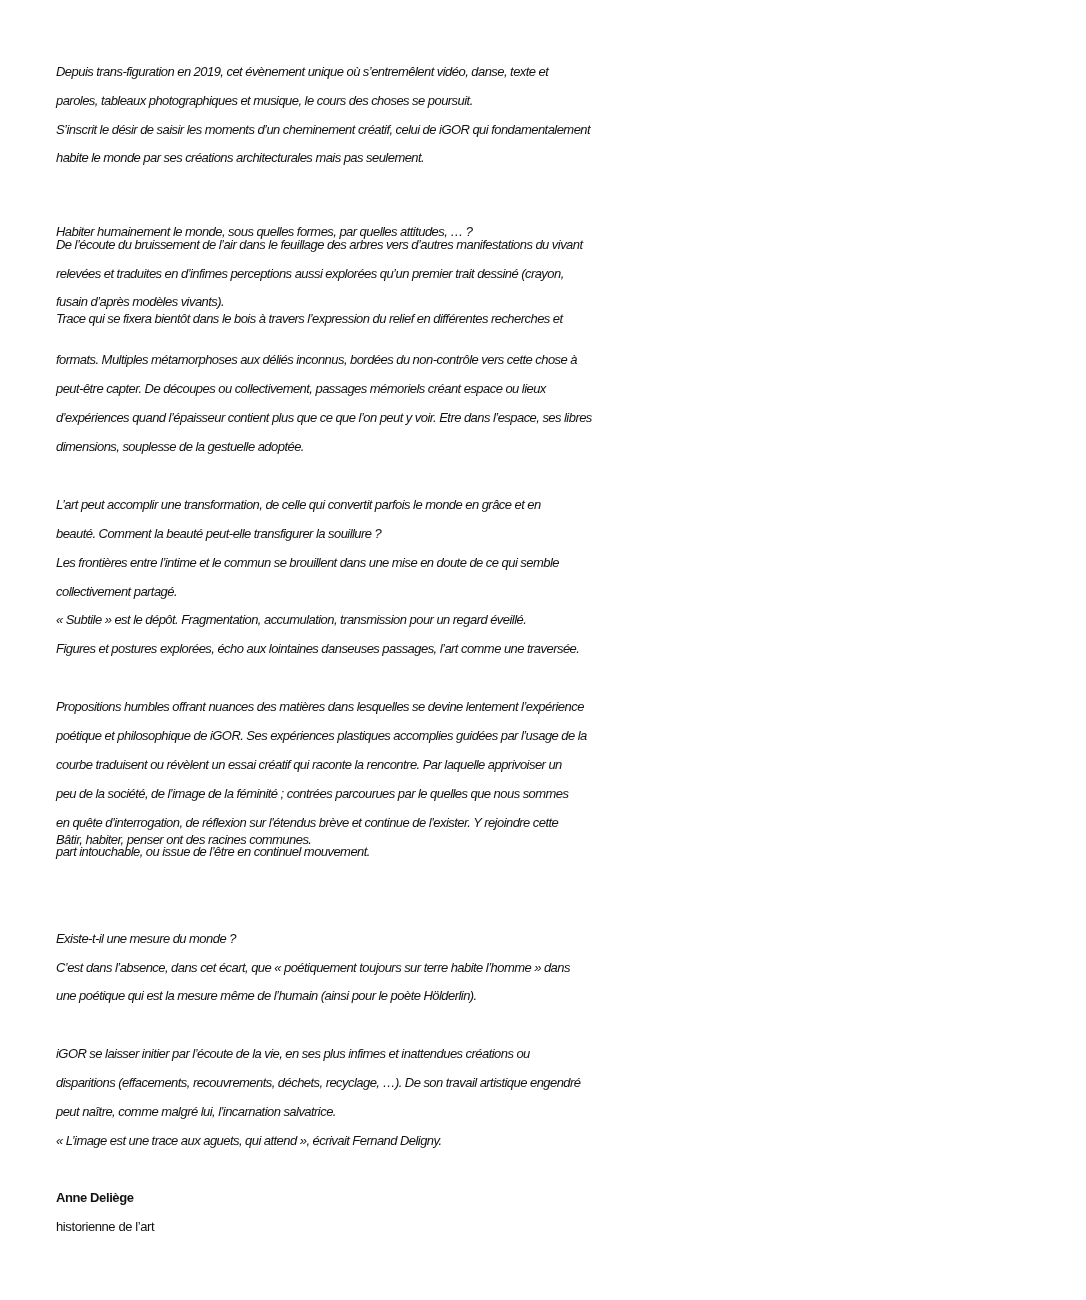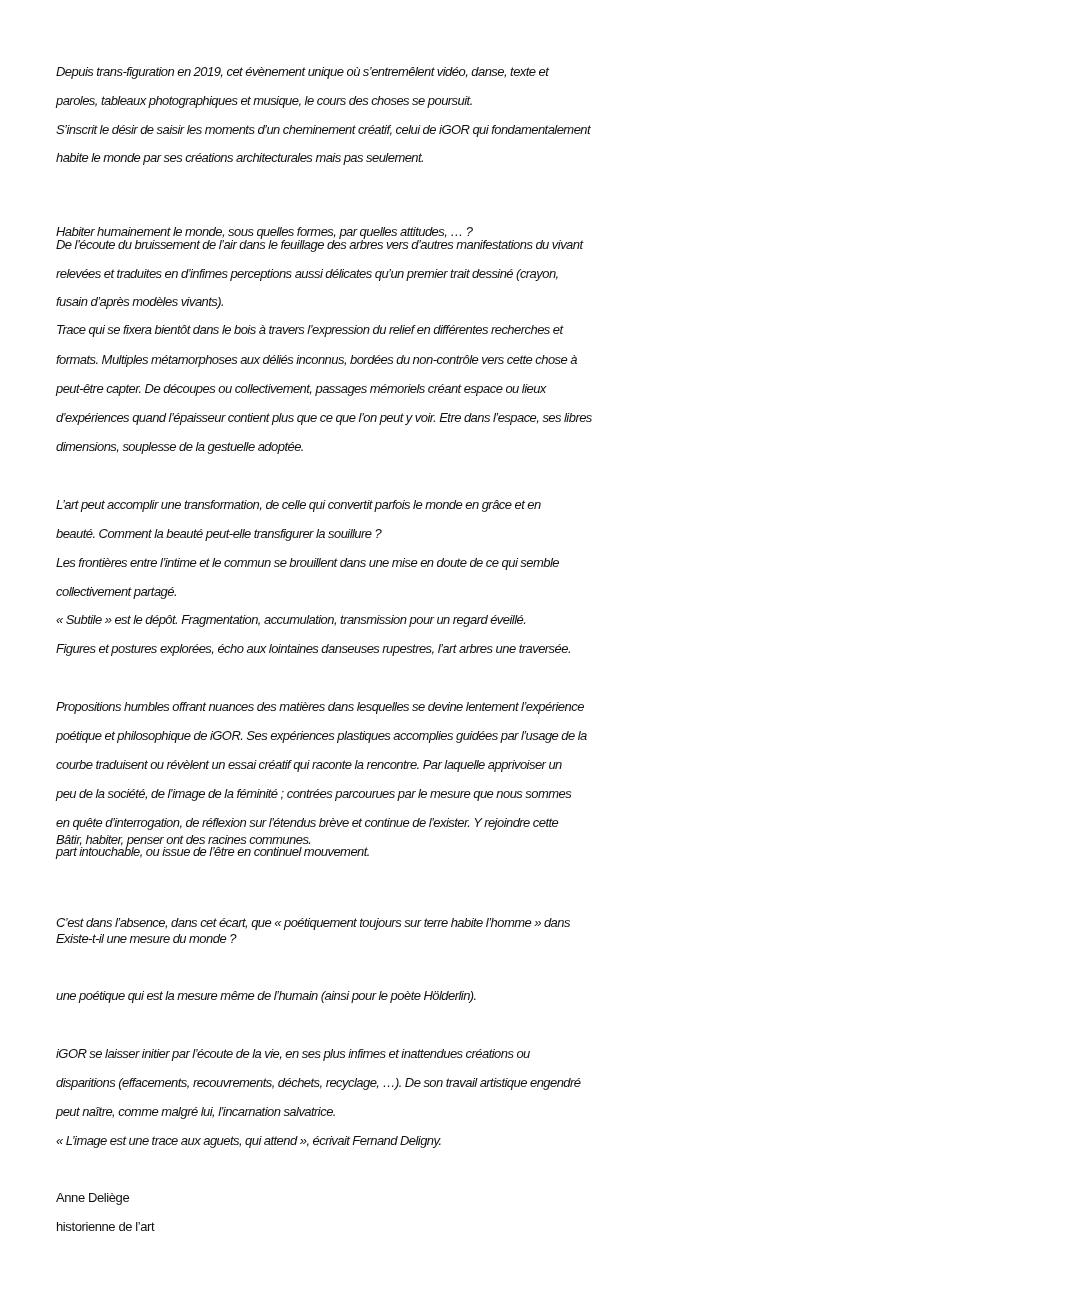--- a/index.html
+++ b/index.html
@@ -10,69 +10,69 @@
     left: 56px;
     white-space: nowrap;
     font-family: "Liberation Sans", sans-serif;
     font-style: italic;
     font-size: 13px;
     line-height: 24px;
     color: #111111;
     letter-spacing: -0.55px;
     transform-origin: left center;
   }
-  .sig-name { font-style: normal; font-weight: normal; letter-spacing: -0.4px; }
+  .sig-name { font-style: normal; font-weight: bold; letter-spacing: -0.4px; }
   .sig-role { font-style: normal; letter-spacing: -0.4px; }
 </style>
 </head>
 <body>
 
 <div class="page">
 
   <div>
     <div class="line" style="top:60px">Depuis trans-figuration en 2019, cet évènement unique où s’entremêlent vidéo, danse, texte et</div>
     <div class="line" style="top:89px">paroles, tableaux photographiques et musique, le cours des choses se poursuit.</div>
     <div class="line" style="top:118px">S’inscrit le désir de saisir les moments d’un cheminement créatif, celui de iGOR qui fondamentalement</div>
     <div class="line" style="top:146px">habite le monde par ses créations architecturales mais pas seulement.</div>
   </div>
 
   <div>
     <div class="line" style="top:220px">Habiter humainement le monde, sous quelles formes, par quelles attitudes, … ?</div>
     <div class="line" style="top:233px">De l’écoute du bruissement de l’air dans le feuillage des arbres vers d’autres manifestations du vivant</div>
-    <div class="line" style="top:262px">relevées et traduites en d’infimes perceptions aussi délicates qu’un premier trait dessiné (crayon,</div>
+    <div class="line" style="top:262px">relevées et traduites en d’infimes perceptions aussi explorées qu’un premier trait dessiné (crayon,</div>
     <div class="line" style="top:290px">fusain d’après modèles vivants).</div>
-    <div class="line" style="top:318px">Trace qui se fixera bientôt dans le bois à travers l’expression du relief en différentes recherches et</div>
+    <div class="line" style="top:307px">Trace qui se fixera bientôt dans le bois à travers l’expression du relief en différentes recherches et</div>
     <div class="line" style="top:348px">formats.  Multiples métamorphoses aux déliés inconnus, bordées du non-contrôle vers cette chose à</div>
     <div class="line" style="top:377px">peut-être capter. De découpes ou collectivement, passages mémoriels créant espace ou lieux</div>
     <div class="line" style="top:406px">d’expériences quand l’épaisseur contient plus que ce que l’on peut y voir. Etre dans l’espace, ses libres</div>
     <div class="line" style="top:435px">dimensions, souplesse de la gestuelle adoptée.</div>
   </div>
 
   <div>
     <div class="line" style="top:493px">L’art peut accomplir une transformation, de celle qui convertit parfois le monde en grâce et en</div>
     <div class="line" style="top:522px">beauté.  Comment la beauté peut-elle transfigurer la souillure ?</div>
     <div class="line" style="top:551px">Les frontières entre l’intime et le commun se brouillent dans une mise en doute de ce qui semble</div>
     <div class="line" style="top:580px">collectivement partagé.</div>
     <div class="line" style="top:608px">« Subtile » est le dépôt.  Fragmentation, accumulation, transmission pour un regard éveillé.</div>
-    <div class="line" style="top:637px">Figures et postures explorées, écho aux lointaines danseuses rupestres, l’art arbres une traversée.</div>
+    <div class="line" style="top:637px">Figures et postures explorées, écho aux lointaines danseuses passages, l’art comme une traversée.</div>
   </div>
 
   <div>
     <div class="line" style="top:695px">Propositions humbles offrant nuances des matières dans lesquelles se devine lentement l’expérience</div>
     <div class="line" style="top:724px">poétique et philosophique de iGOR.  Ses expériences plastiques accomplies guidées par l’usage de la</div>
     <div class="line" style="top:753px">courbe traduisent ou révèlent un essai créatif qui raconte la rencontre.  Par laquelle apprivoiser un</div>
-    <div class="line" style="top:782px">peu de la société, de l’image de la féminité ;  contrées  parcourues par le mesure que nous sommes</div>
+    <div class="line" style="top:782px">peu de la société, de l’image de la féminité ;  contrées  parcourues par le quelles que nous sommes</div>
     <div class="line" style="top:811px">en quête d’interrogation, de réflexion sur l’étendus brève et continue de l’exister. Y rejoindre cette</div>
     <div class="line" style="top:840px">part intouchable,  ou issue de l’être en continuel mouvement.</div>
     <div class="line" style="top:828px">Bâtir, habiter, penser ont des racines communes.</div>
   </div>
 
   <div>
     <div class="line" style="top:927px">Existe-t-il une mesure du monde ?</div>
-    <div class="line" style="top:911px">C’est dans l’absence, dans cet écart, que « poétiquement toujours sur terre habite l’homme » dans</div>
+    <div class="line" style="top:956px">C’est dans l’absence, dans cet écart, que « poétiquement toujours sur terre habite l’homme » dans</div>
     <div class="line" style="top:984px">une poétique qui est la mesure même de l’humain (ainsi pour le poète Hölderlin).</div>
   </div>
 
   <div>
     <div class="line" style="top:1042px">iGOR se laisser initier par l’écoute de la vie, en ses plus infimes et inattendues créations ou</div>
     <div class="line" style="top:1071px">disparitions (effacements, recouvrements, déchets, recyclage, …).  De son travail artistique engendré</div>
     <div class="line" style="top:1100px">peut naître, comme malgré lui, l’incarnation salvatrice.</div>
     <div class="line" style="top:1129px">« L’image est une trace aux aguets, qui attend », écrivait Fernand Deligny.</div>
   </div>
 

